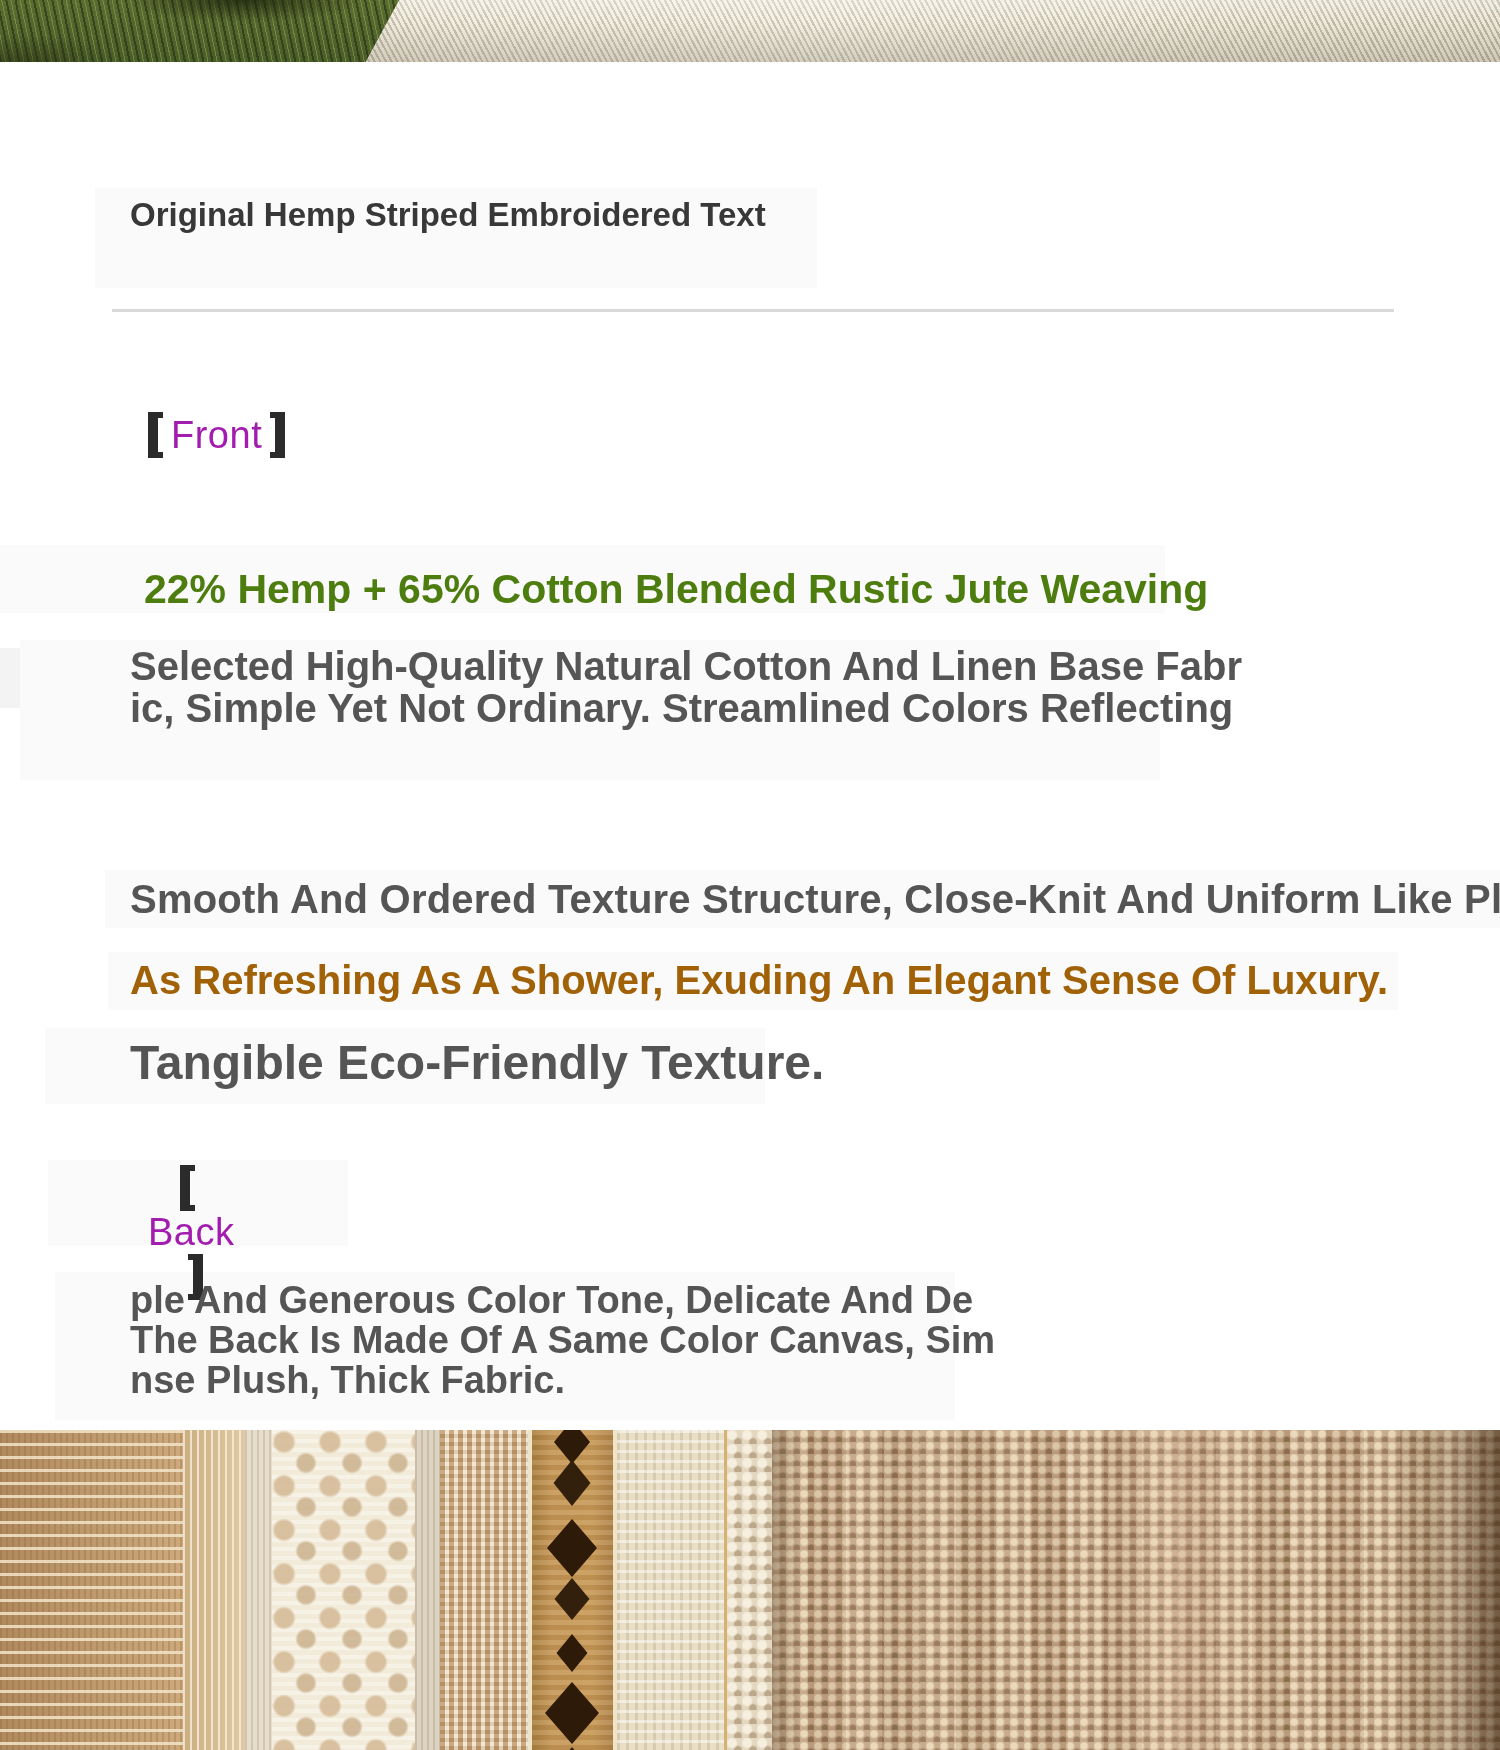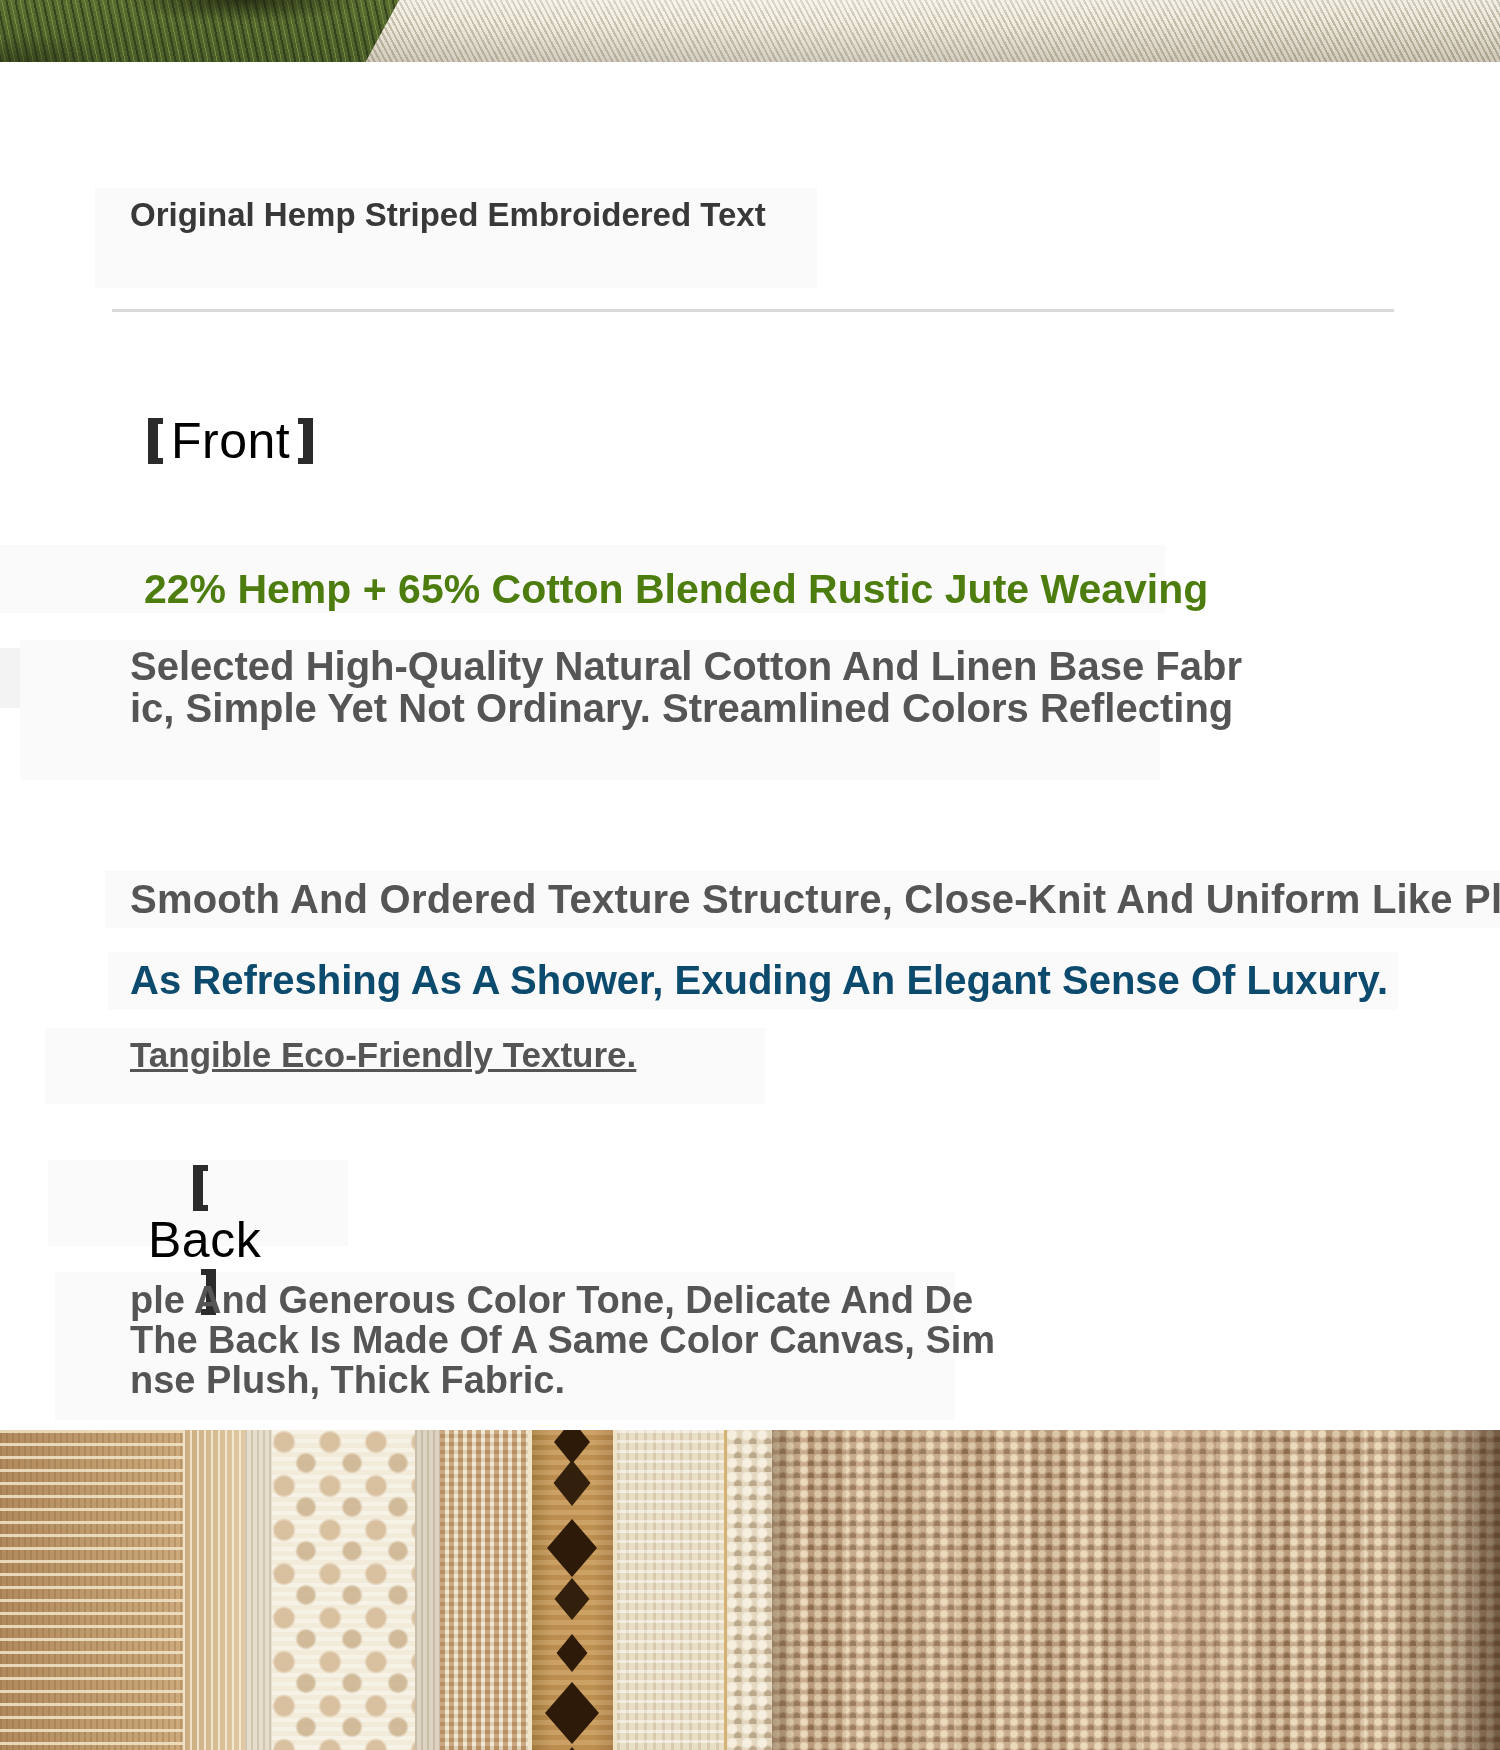--- a/index.html
+++ b/index.html
@@ -23,35 +23,35 @@
       radial-gradient(ellipse 170px 32px at 58% 0%, rgba(28,34,13,0.78) 0%, rgba(28,34,13,0) 70%),
       radial-gradient(ellipse 130px 40px at 6% 100%, rgba(40,48,20,0.55) 0%, rgba(0,0,0,0) 70%),
       repeating-linear-gradient(78deg, rgba(30,40,15,0.55) 0 2px, rgba(0,0,0,0) 2px 5px, rgba(152,172,82,0.50) 5px 6px, rgba(0,0,0,0) 6px 9px),
       linear-gradient(180deg,#5a6d31 0%,#4a5d29 100%);}
 
   
   .txt{position:absolute;white-space:nowrap;font-weight:700;}
   .title{left:130px;top:196px;font-size:33px;line-height:38px;color:#383838;}
   .divider{position:absolute;left:112px;top:309px;width:1282px;height:3px;background:#d9d9d9;}
 
-  .heading{position:absolute;display:flex;align-items:center;color:#000000;
-           font-size:50px;font-weight:400;letter-spacing:0.5px;}
+  .heading{position:absolute;display:flex;align-items:center;color:#a21caf;
+           font-size:38px;font-weight:400;letter-spacing:0.5px;}
   .bk{display:inline-block;box-sizing:border-box;width:15px;height:46px;}
   .bk-l{border-left:10px solid #2b2b2b;border-top:6px solid #2b2b2b;border-bottom:6px solid #2b2b2b;margin-right:8px;}
   .bk-r{border-right:10px solid #2b2b2b;border-top:6px solid #2b2b2b;border-bottom:6px solid #2b2b2b;margin-left:8px;}
   .heading-front{left:148px;top:412px;}
   .heading-back{left:148px;top:1165px;flex-direction:column;}
 
   .blend{left:144px;top:566px;font-size:41px;color:#4d7c0f;}
   .para{position:absolute;left:130px;font-weight:700;color:#555555;}
   .para-front{top:645px;font-size:40px;line-height:42px;}
   .para-front div{white-space:nowrap;}
   .texture{left:130px;top:877px;font-size:40px;color:#555555;letter-spacing:0.2px;}
-  .refresh{left:130px;top:958px;font-size:40px;color:#0c4a6e;}
-  .eco{left:130px;top:1035px;font-size:35px;color:#555555;text-decoration:underline;}
+  .refresh{left:130px;top:958px;font-size:40px;color:#a16207;}
+  .eco{left:130px;top:1035px;font-size:48px;color:#555555;}
   .para-back{top:1280px;font-size:38px;line-height:40px;}
   .para-back div{white-space:nowrap;}
 
   
   .photo-bottom{position:absolute;left:0;top:1430px;width:1500px;height:320px;overflow:hidden;background:#c8a87f;}
   .band{position:absolute;top:0;height:320px;}
   .b-tan{left:0;width:183px;background-color:#c2996a;
     background-image:
       repeating-linear-gradient(180deg, rgba(242,228,200,0.85) 0 3px, rgba(0,0,0,0) 3px 13px),
       repeating-linear-gradient(90deg, rgba(138,102,66,0.30) 0 2px, rgba(0,0,0,0) 2px 6px),

